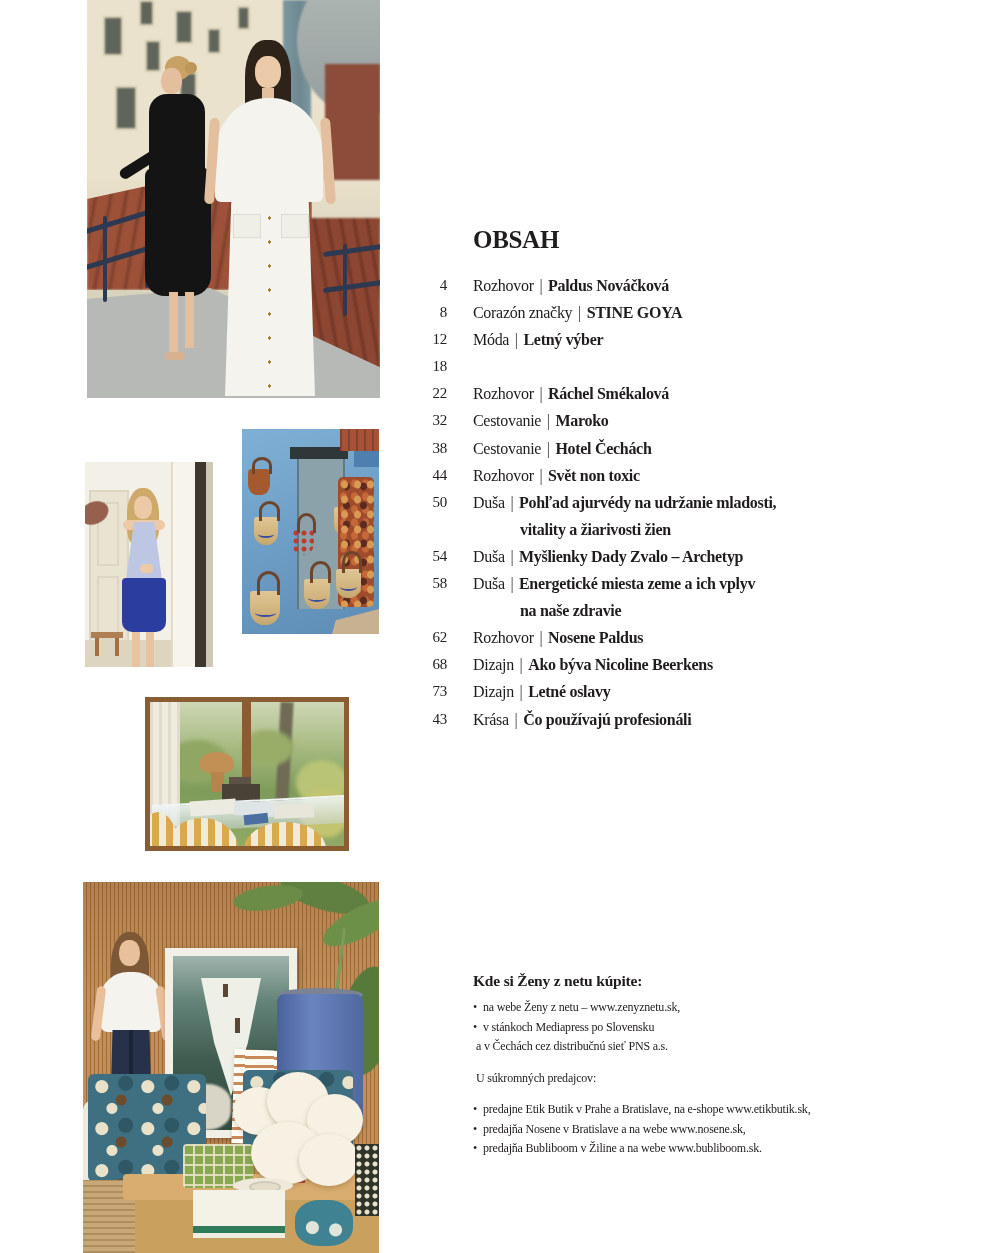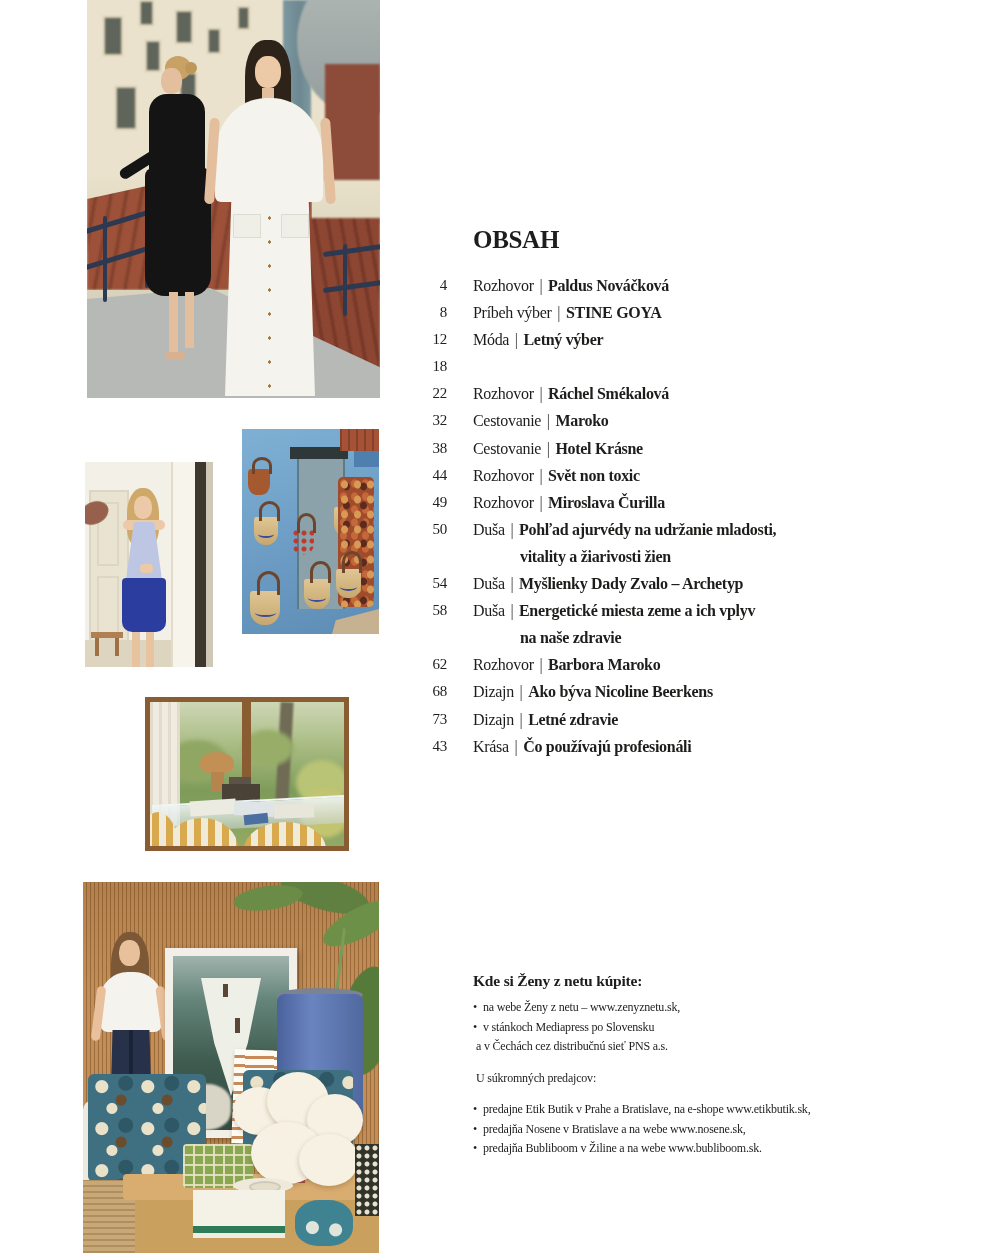--- a/index.html
+++ b/index.html
@@ -333,21 +333,21 @@
   <div class="toc-row">
     <span class="toc-num">4</span>
     <span class="toc-text">
       <span class="toc-cat">Rozhovor</span><span class="toc-sep"> | </span><span class="toc-title">Paldus Nováčková</span>
     </span>
   </div>
 
   <div class="toc-row">
     <span class="toc-num">8</span>
     <span class="toc-text">
-      <span class="toc-cat">Príbeh výber</span><span class="toc-sep"> | </span><span class="toc-title">STINE GOYA</span>
+      <span class="toc-cat">Corazón značky</span><span class="toc-sep"> | </span><span class="toc-title">STINE GOYA</span>
     </span>
   </div>
 
   <div class="toc-row">
     <span class="toc-num">12</span>
     <span class="toc-text">
       <span class="toc-cat">Móda</span><span class="toc-sep"> | </span><span class="toc-title">Letný výber</span>
     </span>
   </div>
 
@@ -367,37 +367,31 @@
   <div class="toc-row">
     <span class="toc-num">32</span>
     <span class="toc-text">
       <span class="toc-cat">Cestovanie</span><span class="toc-sep"> | </span><span class="toc-title">Maroko</span>
     </span>
   </div>
 
   <div class="toc-row">
     <span class="toc-num">38</span>
     <span class="toc-text">
-      <span class="toc-cat">Cestovanie</span><span class="toc-sep"> | </span><span class="toc-title">Hotel Krásne</span>
+      <span class="toc-cat">Cestovanie</span><span class="toc-sep"> | </span><span class="toc-title">Hotel Čechách</span>
     </span>
   </div>
 
   <div class="toc-row">
     <span class="toc-num">44</span>
     <span class="toc-text">
       <span class="toc-cat">Rozhovor</span><span class="toc-sep"> | </span><span class="toc-title">Svět non toxic</span>
     </span>
   </div>
 
-  <div class="toc-row">
-    <span class="toc-num">49</span>
-    <span class="toc-text">
-      <span class="toc-cat">Rozhovor</span><span class="toc-sep"> | </span><span class="toc-title">Miroslava Čurilla</span>
-    </span>
-  </div>
 
   <div class="toc-row">
     <span class="toc-num">50</span>
     <span class="toc-text">
       <span class="toc-cat">Duša</span><span class="toc-sep"> | </span><span class="toc-title">Pohľad ajurvédy na udržanie mladosti,</span>
     <span class="toc-wrap">vitality a žiarivosti žien</span></span>
   </div>
 
   <div class="toc-row">
     <span class="toc-num">54</span>
@@ -409,35 +403,35 @@
   <div class="toc-row">
     <span class="toc-num">58</span>
     <span class="toc-text">
       <span class="toc-cat">Duša</span><span class="toc-sep"> | </span><span class="toc-title">Energetické miesta zeme a ich vplyv</span>
     <span class="toc-wrap">na naše zdravie</span></span>
   </div>
 
   <div class="toc-row">
     <span class="toc-num">62</span>
     <span class="toc-text">
-      <span class="toc-cat">Rozhovor</span><span class="toc-sep"> | </span><span class="toc-title">Barbora Maroko</span>
+      <span class="toc-cat">Rozhovor</span><span class="toc-sep"> | </span><span class="toc-title">Nosene Paldus</span>
     </span>
   </div>
 
   <div class="toc-row">
     <span class="toc-num">68</span>
     <span class="toc-text">
       <span class="toc-cat">Dizajn</span><span class="toc-sep"> | </span><span class="toc-title">Ako býva Nicoline Beerkens</span>
     </span>
   </div>
 
   <div class="toc-row">
     <span class="toc-num">73</span>
     <span class="toc-text">
-      <span class="toc-cat">Dizajn</span><span class="toc-sep"> | </span><span class="toc-title">Letné zdravie</span>
+      <span class="toc-cat">Dizajn</span><span class="toc-sep"> | </span><span class="toc-title">Letné oslavy</span>
     </span>
   </div>
 
   <div class="toc-row">
     <span class="toc-num">43</span>
     <span class="toc-text">
       <span class="toc-cat">Krása</span><span class="toc-sep"> | </span><span class="toc-title">Čo používajú profesionáli</span>
     </span>
   </div>
 </div>

